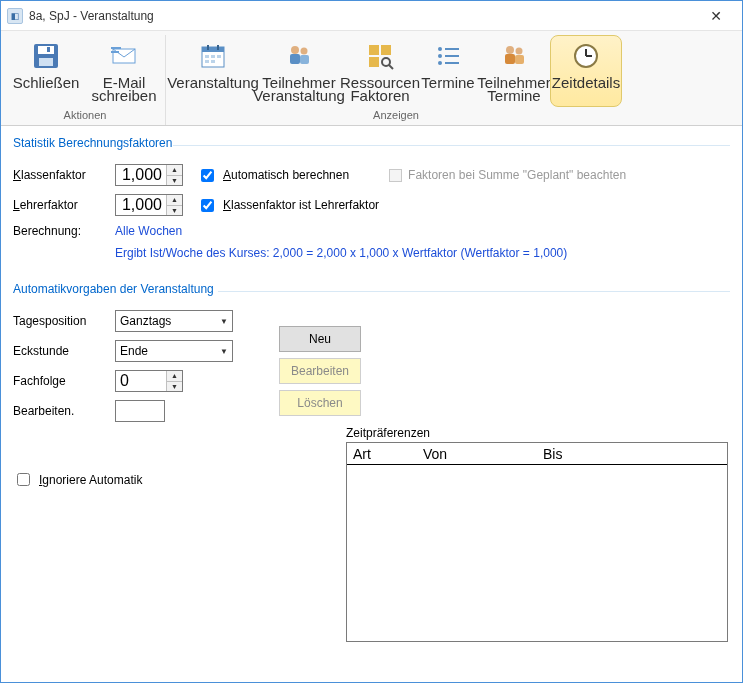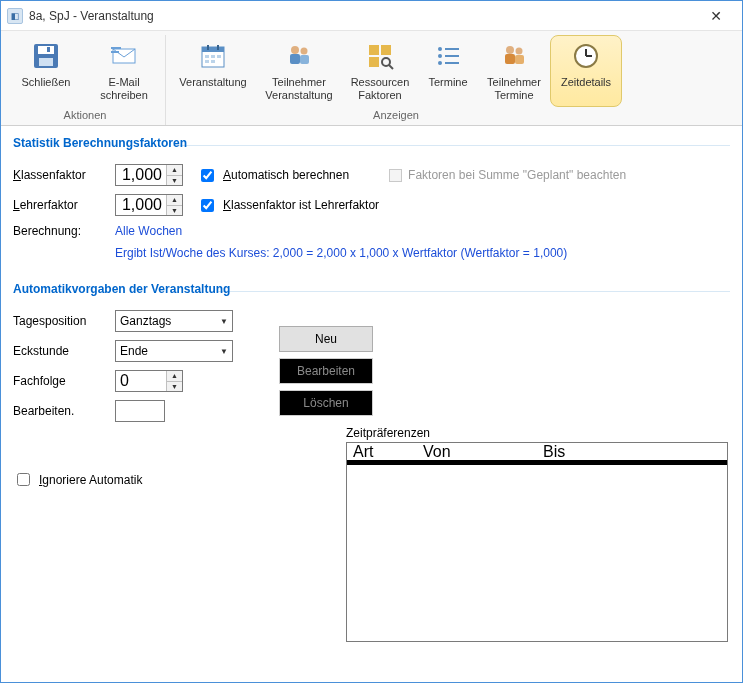--- a/index.html
+++ b/index.html
@@ -74,33 +74,33 @@
 .ribbon-btn.active {
   background: linear-gradient(#fff2c8, #ffe9a0);
   border: 1px solid #e0c96b;
   border-radius: 8px;
 }
 .ribbon-btn .icon {
   width: 32px; height: 32px;
   margin-bottom: 4px;
   display: flex; align-items: center; justify-content: center;
 }
-.ribbon-btn .lbl { font-size: 11px; color: #333; line-height: 13px; min-height: 26px; }
+.ribbon-btn .lbl { font-size: 15px; color: #333; line-height: 13px; min-height: 26px; }
 .ribbon-group-label {
   font-size: 11px; color: #666;
   text-align: center;
   margin-top: 2px;
   padding-bottom: 2px;
 }
 .content {
   flex: 1;
   padding: 10px 12px;
   position: relative;
 }
-.section-title { color: #0066cc; font-size: 12px; margin-bottom: 8px; font-weight: bold; }
+.section-title { color: #0066cc; font-size: 12px; margin-bottom: 8px; }
 .section-rule {
   border-top: 1px solid #d8e8f5;
   margin-top: -13px;
   margin-bottom: 18px;
   margin-left: 160px;
 }
 .section-rule.short { margin-left: 205px; }
 .row { display: flex; align-items: center; margin-bottom: 8px; }
 .lbl-col { width: 102px; }
 .num-spin {
@@ -133,37 +133,37 @@
   display:flex;align-items:center;justify-content:space-between;
   border:1px solid #7a7a7a;height:22px;width:118px;background:#fff;
   padding:0 4px;cursor:pointer;font-size:12px;
 }
 .combo .arrow { font-size:8px;color:#333; }
 .text-in {
   border:1px solid #7a7a7a;height:22px;width:50px;background:#fff;
   font-size:12px;padding:0 4px;
 }
 .btn {
-  width:94px;height:26px;
+  width:82px;height:26px;
   background:#e1e1e1;border:1px solid #adadad;
   font-size:12px;cursor:pointer;
   display:flex;align-items:center;justify-content:center;
   margin-bottom:6px;
 }
-.btn.disabled { color:#8a8a8a; background:#000000; border-color:#cfcfcf; cursor:default; }
+.btn.disabled { color:#8a8a8a; background:#fef9c3; border-color:#cfcfcf; cursor:default; }
 .zeitpref {
   position:absolute; left:345px; top:300px; right:14px; bottom:40px;
 }
 .zeitpref .box {
   border:1px solid #7a7a7a;background:#fff;
   position:absolute;left:0;top:16px;right:0;bottom:0;
 }
 .zeitpref .cols {
-  display:flex;align-items:flex-start;height:22px;border-bottom:5px solid #000000;
-  padding-left:6px;font-size:16px;
+  display:flex;align-items:center;height:22px;border-bottom:1px solid #000000;
+  padding-left:6px;font-size:14px;
 }
 .zeitpref .cols span { display:inline-block; }
 .zeitpref .cols .c1 { width:70px; }
 .zeitpref .cols .c2 { width:120px; }
 .tooltip {
   position:absolute; left:555px; top:145px;
   background:#fff;border:1px solid #7a7a7a;
   padding:3px 8px;font-size:12px;
   box-shadow: 2px 2px 3px rgba(0,0,0,0.2);
 }

